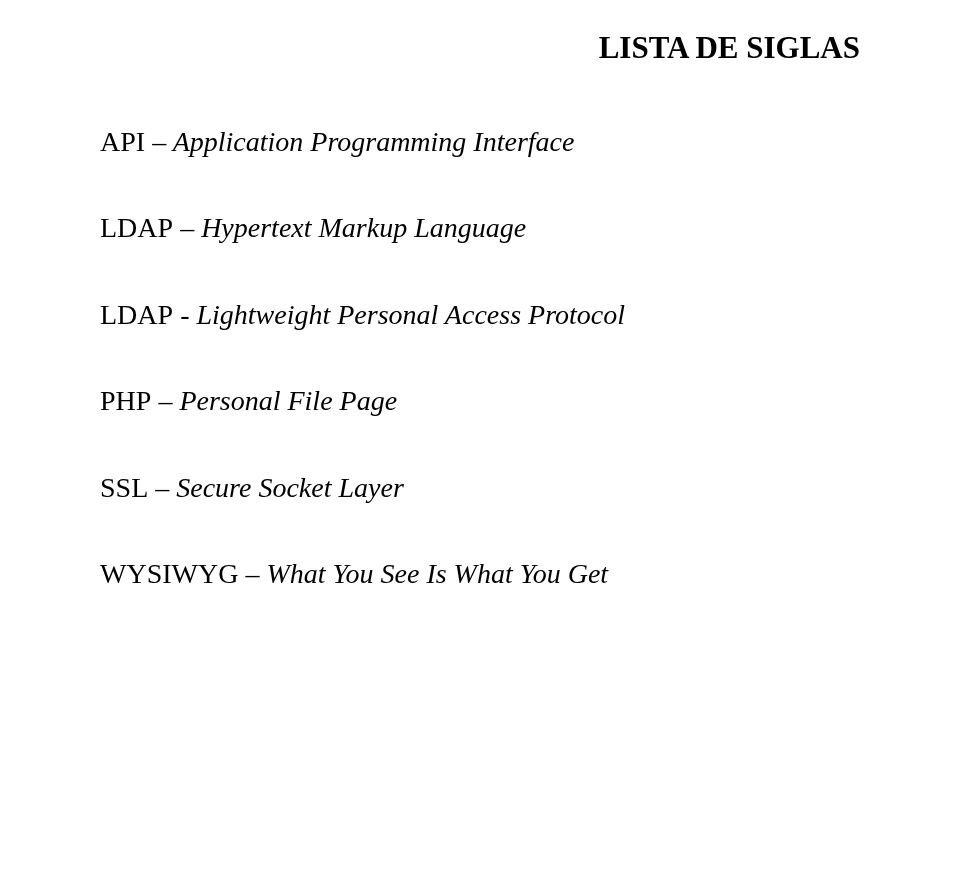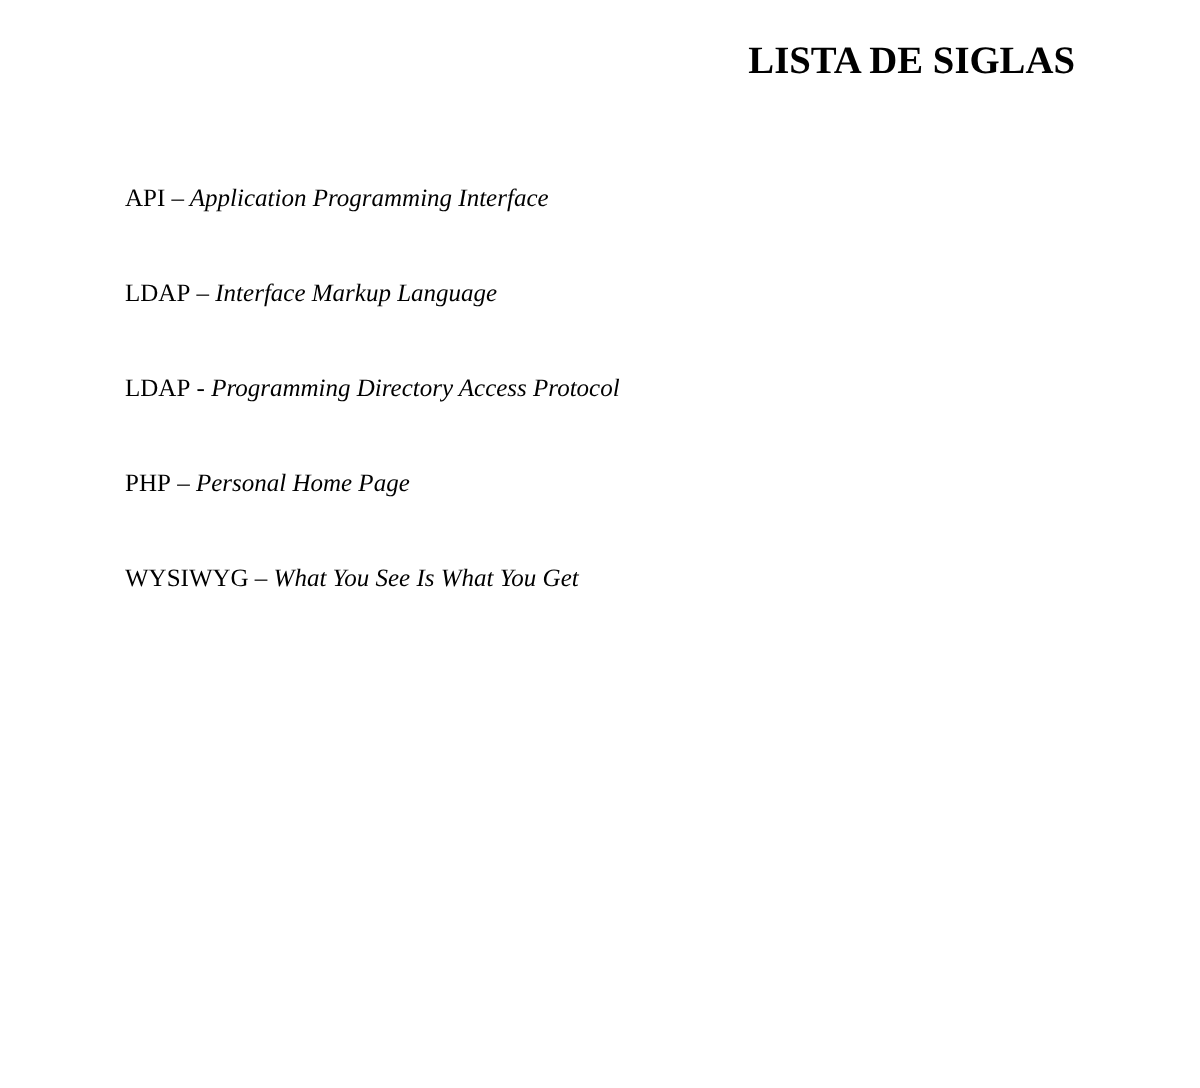--- a/index.html
+++ b/index.html
@@ -12,24 +12,24 @@
     color: #000000;
   }
   .page {
     box-sizing: border-box;
     padding: 30px 100px 40px 100px;
   }
   .title {
     text-align: right;
     font-weight: bold;
     font-size: 31px;
-    margin-bottom: 80px;
+    margin-bottom: 58px;
   }
   .entry {
-    font-size: 20px;
+    font-size: 28px;
     margin-bottom: 50px;
     line-height: 1.3;
   }
   .acronym {
     font-style: normal;
   }
   .expansion {
     font-style: italic;
   }
 </style>
@@ -39,28 +39,31 @@
 <div class="page">
   <div class="title">LISTA DE SIGLAS</div>
 
   <div class="entry">
     <span class="acronym">API</span><span class="expansion"> – </span><span class="expansion">Application Programming Interface</span>
   </div>
 
 
 
   <div class="entry">
-    <span class="acronym">LDAP</span><span class="expansion"> – </span><span class="expansion">Interface Markup Language</span>
+    <span class="acronym">LDAP</span><span class="expansion"> – </span><span class="expansion">Hypertext Markup Language</span>
   </div>
 
   <div class="entry">
-    <span class="acronym">LDAP</span><span class="expansion"> - </span><span class="expansion">Programming Directory Access Protocol</span>
+    <span class="acronym">LDAP</span><span class="expansion"> - </span><span class="expansion">Lightweight Personal Access Protocol</span>
   </div>
 
   <div class="entry">
-    <span class="acronym">PHP</span><span class="expansion"> – </span><span class="expansion">Personal Home Page</span>
+    <span class="acronym">PHP</span><span class="expansion"> – </span><span class="expansion">Personal File Page</span>
   </div>
 
+  <div class="entry">
+    <span class="acronym">SSL</span><span class="expansion"> – </span><span class="expansion">Secure Socket Layer</span>
+  </div>
 
   <div class="entry">
     <span class="acronym">WYSIWYG</span><span class="expansion"> – </span><span class="expansion">What You See Is What You Get</span>
   </div>
 </div>
 
 </body></html>

